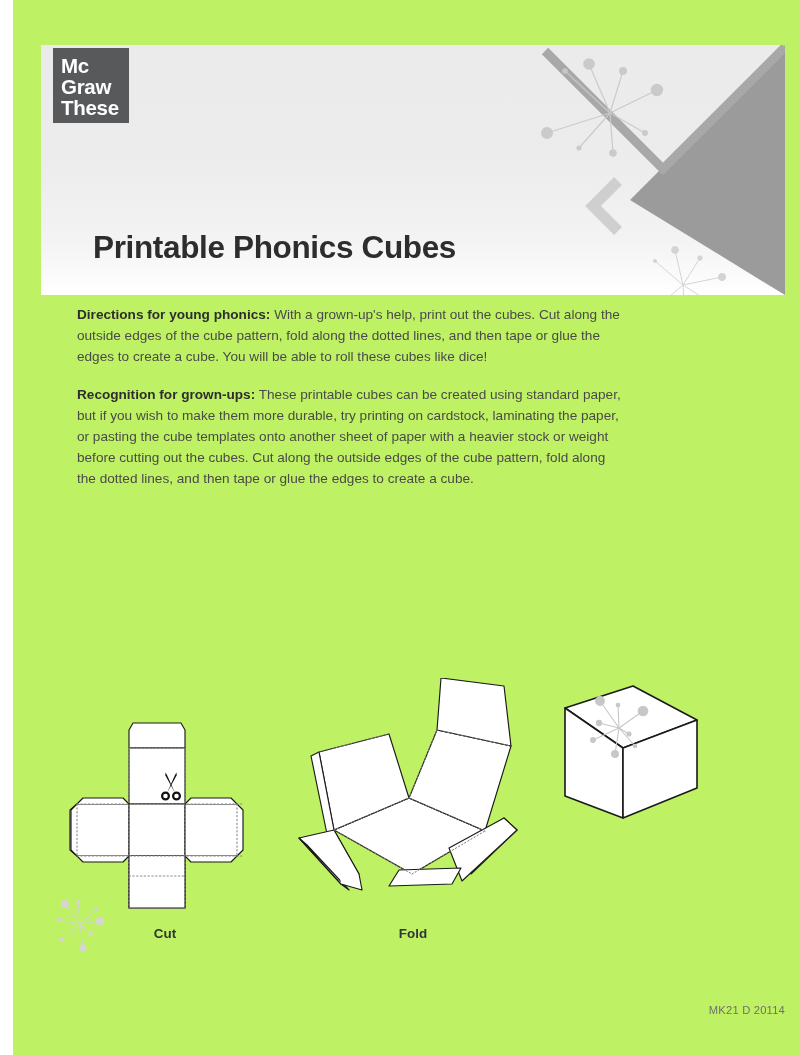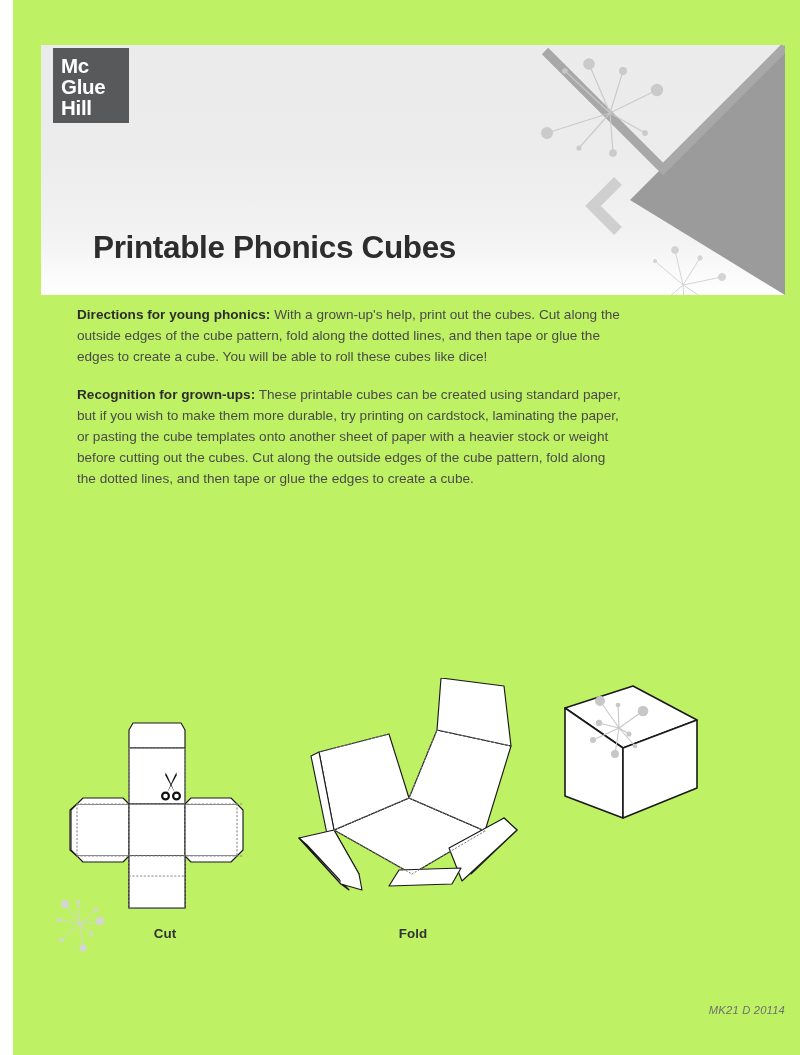--- a/index.html
+++ b/index.html
@@ -130,21 +130,20 @@
   }
 
   
   .footer-code {
     position: absolute;
     right: 28px;
     top: 1004px;
     font-size: 11.2px;
     color: #6f6f6f;
     letter-spacing: 0.2px;
-    font-style: italic;
   }
 
   
   .deco { position: absolute; pointer-events: none; }
   .deco-fold-star { left: 564px; top: 688px; }
   .deco-cut-star  { left: 34px;  top: 888px; }
 </style>
 </head>
 <body>
 
@@ -192,22 +191,22 @@
         <circle cx="187" cy="232" r="3.6"></circle>
         <circle cx="176" cy="258" r="1.7"></circle>
         <circle cx="150" cy="272" r="2.2"></circle>
         <circle cx="122" cy="262" r="1.6"></circle>
       </g>
     </svg>
   </div>
 
   <div class="logo">
     <span>Mc</span>
-    <span>Glue</span>
-    <span>Hill</span>
+    <span>Graw</span>
+    <span>These</span>
   </div>
 
   <h1 class="title">Printable Phonics Cubes</h1>
 
   <div class="body-copy">
     <p class="tight">
       <b>Directions for young phonics:</b>
       <span>With a grown-up's help, print out the cubes. Cut along the outside edges of the cube pattern, fold along the dotted lines, and then tape or glue the edges to create a cube. You will be able to roll these cubes like dice!</span>
     </p>
     <p>

